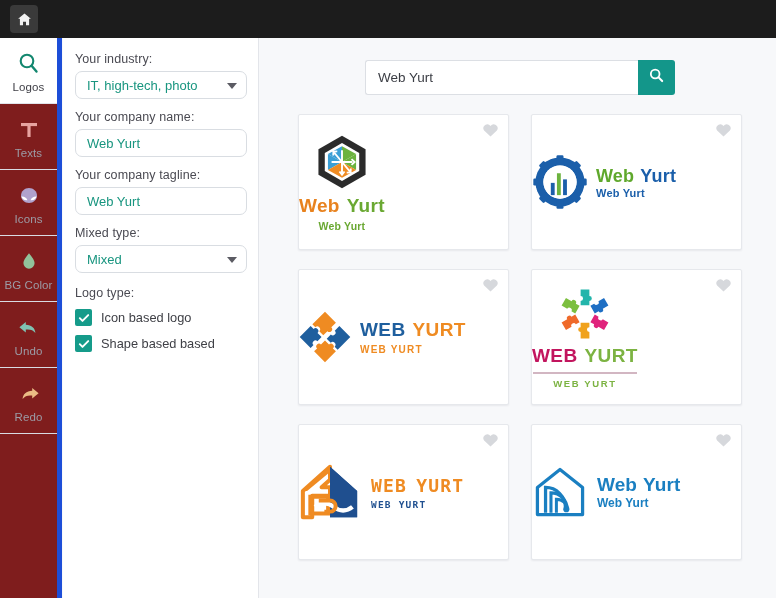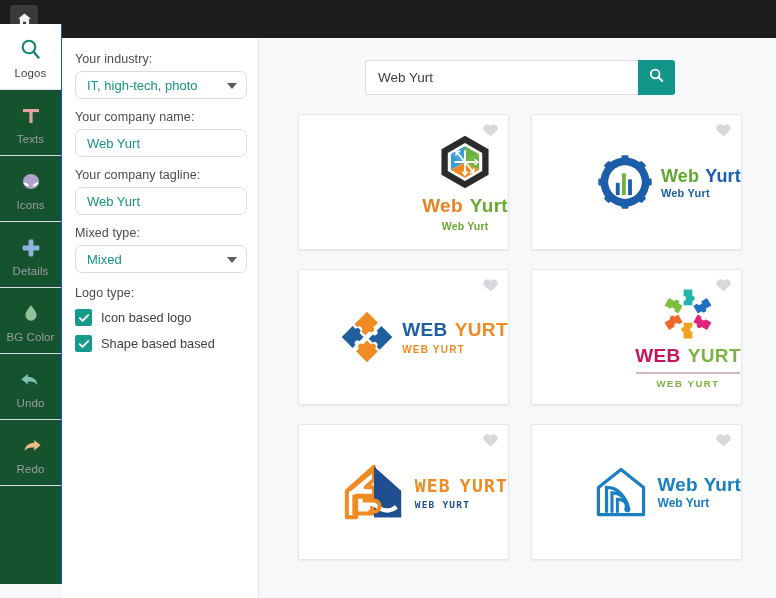--- a/index.html
+++ b/index.html
@@ -19,23 +19,23 @@
   .home-btn {
     position: absolute; left: 10px; top: 5px; width: 28px; height: 28px;
     background: #3a3a3a; border-radius: 4px;
     display: flex; align-items: center; justify-content: center;
     cursor: pointer;
   }
   .home-btn svg { display: block; }
 
   
   .rail {
-    position: absolute; left: 0; top: 24px; width: 62px; height: 560px;
-    background: #14532d;
-    border-right: 1px solid #1d4ed8;
+    position: absolute; left: 0; top: 38px; width: 62px; height: 560px;
+    background: #7f1d1d;
+    border-right: 5px solid #1d4ed8;
   }
   .rail-item {
     position: relative; height: 66px;
     display: flex; flex-direction: column;
     align-items: center; justify-content: center;
     gap: 4px;
     border-bottom: 1px solid #d9dbe3;
     cursor: pointer;
   }
   .rail-item.active { background: #ffffff; border-bottom-color: #e1e3ea; }
@@ -126,21 +126,21 @@
     display: flex; flex-wrap: wrap;
     gap: 19px 22px;
   }
   .card {
     position: relative;
     width: 211px; height: 136px;
     background: #fff;
     border: 1px solid #e6e8ec;
     border-radius: 2px;
     box-shadow: 0 1px 2px rgba(30,35,50,.07);
-    display: flex; align-items: center; justify-content: flex-end;
+    display: flex; align-items: center; justify-content: flex-start;
     cursor: pointer;
   }
   .fav {
     position: absolute; right: 9px; top: 7px;
     cursor: pointer;
   }
   .logo-art { display: flex; align-items: center; justify-content: center; }
   .logo-stack { display: flex; flex-direction: column; align-items: center; }
   .logo-row { display: flex; align-items: center; gap: 9px; }
   .nm { font-weight: bold; white-space: nowrap; }
@@ -203,29 +203,20 @@
     <div class="rail-item">
       <span class="rail-ico">
         <svg width="26" height="26" viewBox="0 0 26 26">
           <path d="M13 5c4.4 0 8 3.4 8 7.5S17.4 20 13 20 5 16.6 5 12.5 8.6 5 13 5z" fill="#b0a2cd"></path>
           <path d="M5.3 13.6c2.6-.4 5 1 6.2 3.6-2.7.6-5.2-.8-6.2-3.6zM20.7 13.6c-1 2.8-3.5 4.2-6.2 3.6 1.2-2.6 3.6-4 6.2-3.6z" fill="#ffffff"></path>
         </svg>
       </span>
       <span class="rail-label">Icons</span>
     </div>
 
-    <div class="rail-item">
-      <span class="rail-ico">
-        <svg width="26" height="26" viewBox="0 0 26 26">
-          <rect x="10.6" y="4.6" width="4.8" height="16.8" rx="1.1" fill="#8fb3dd"></rect>
-          <rect x="4.6" y="10.6" width="16.8" height="4.8" rx="1.1" fill="#8fb3dd"></rect>
-        </svg>
-      </span>
-      <span class="rail-label">Details</span>
-    </div>
 
     <div class="rail-item">
       <span class="rail-ico">
         <svg width="26" height="26" viewBox="0 0 26 26">
           <path d="M13 4.2c3.4 4.2 5.6 7.2 5.6 9.9A5.6 5.6 0 0 1 13 19.7a5.6 5.6 0 0 1-5.6-5.6c0-2.7 2.2-5.7 5.6-9.9z" fill="#92c39b"></path>
         </svg>
       </span>
       <span class="rail-label">BG Color</span>
     </div>
 

